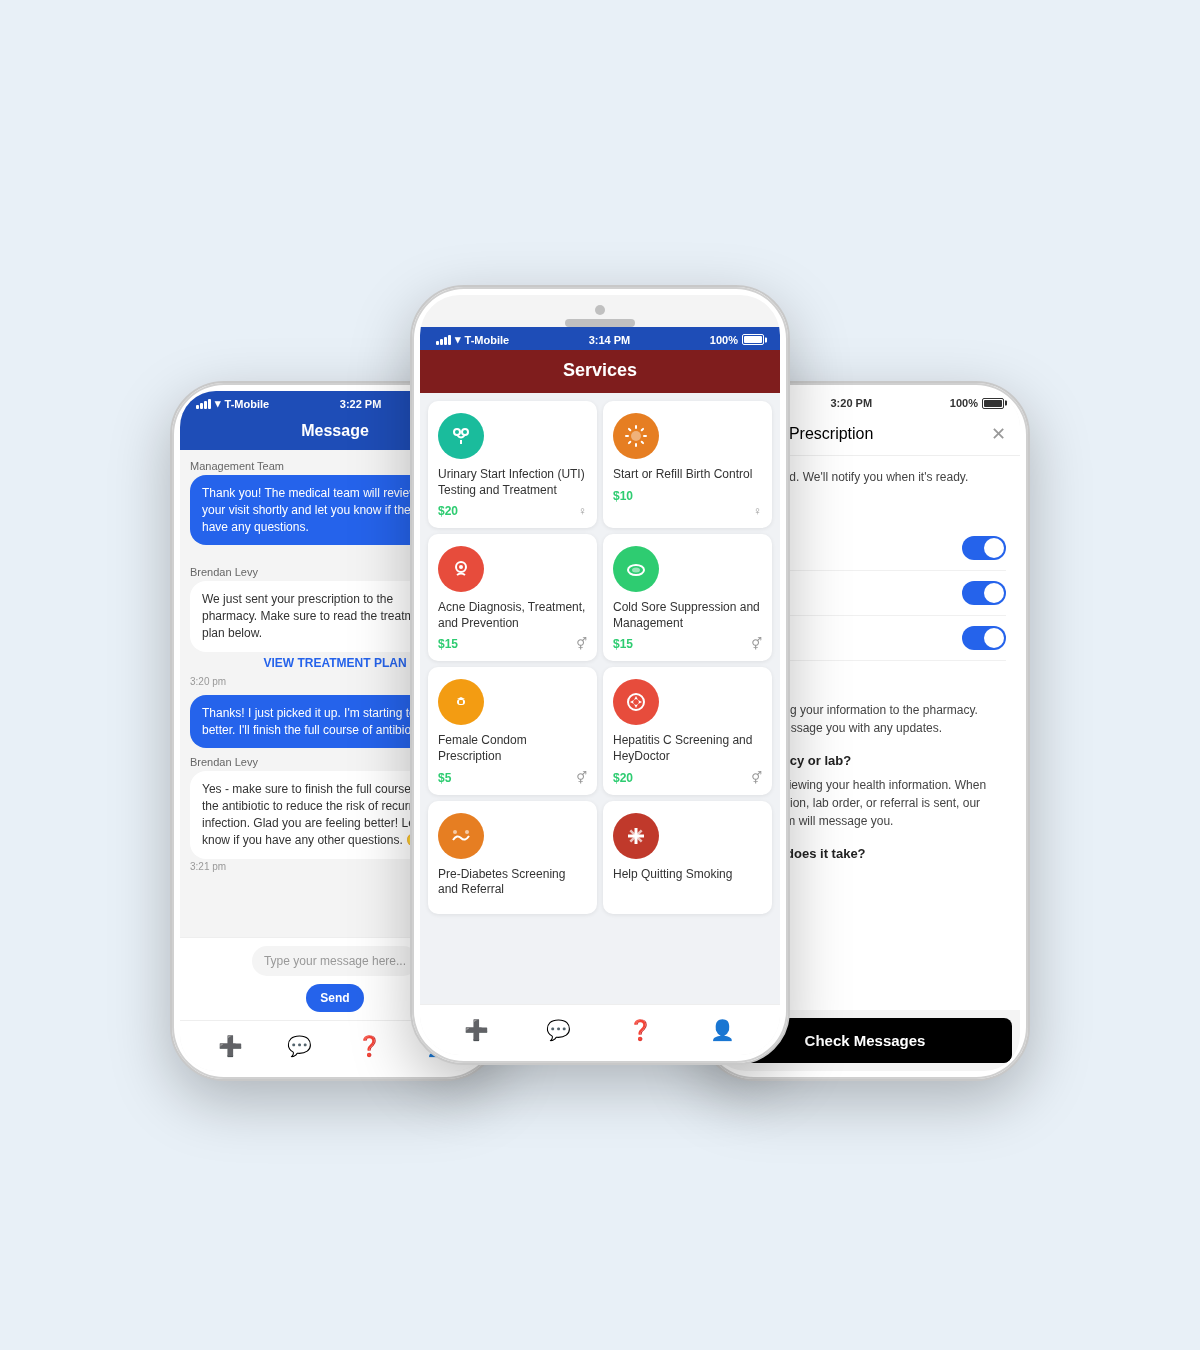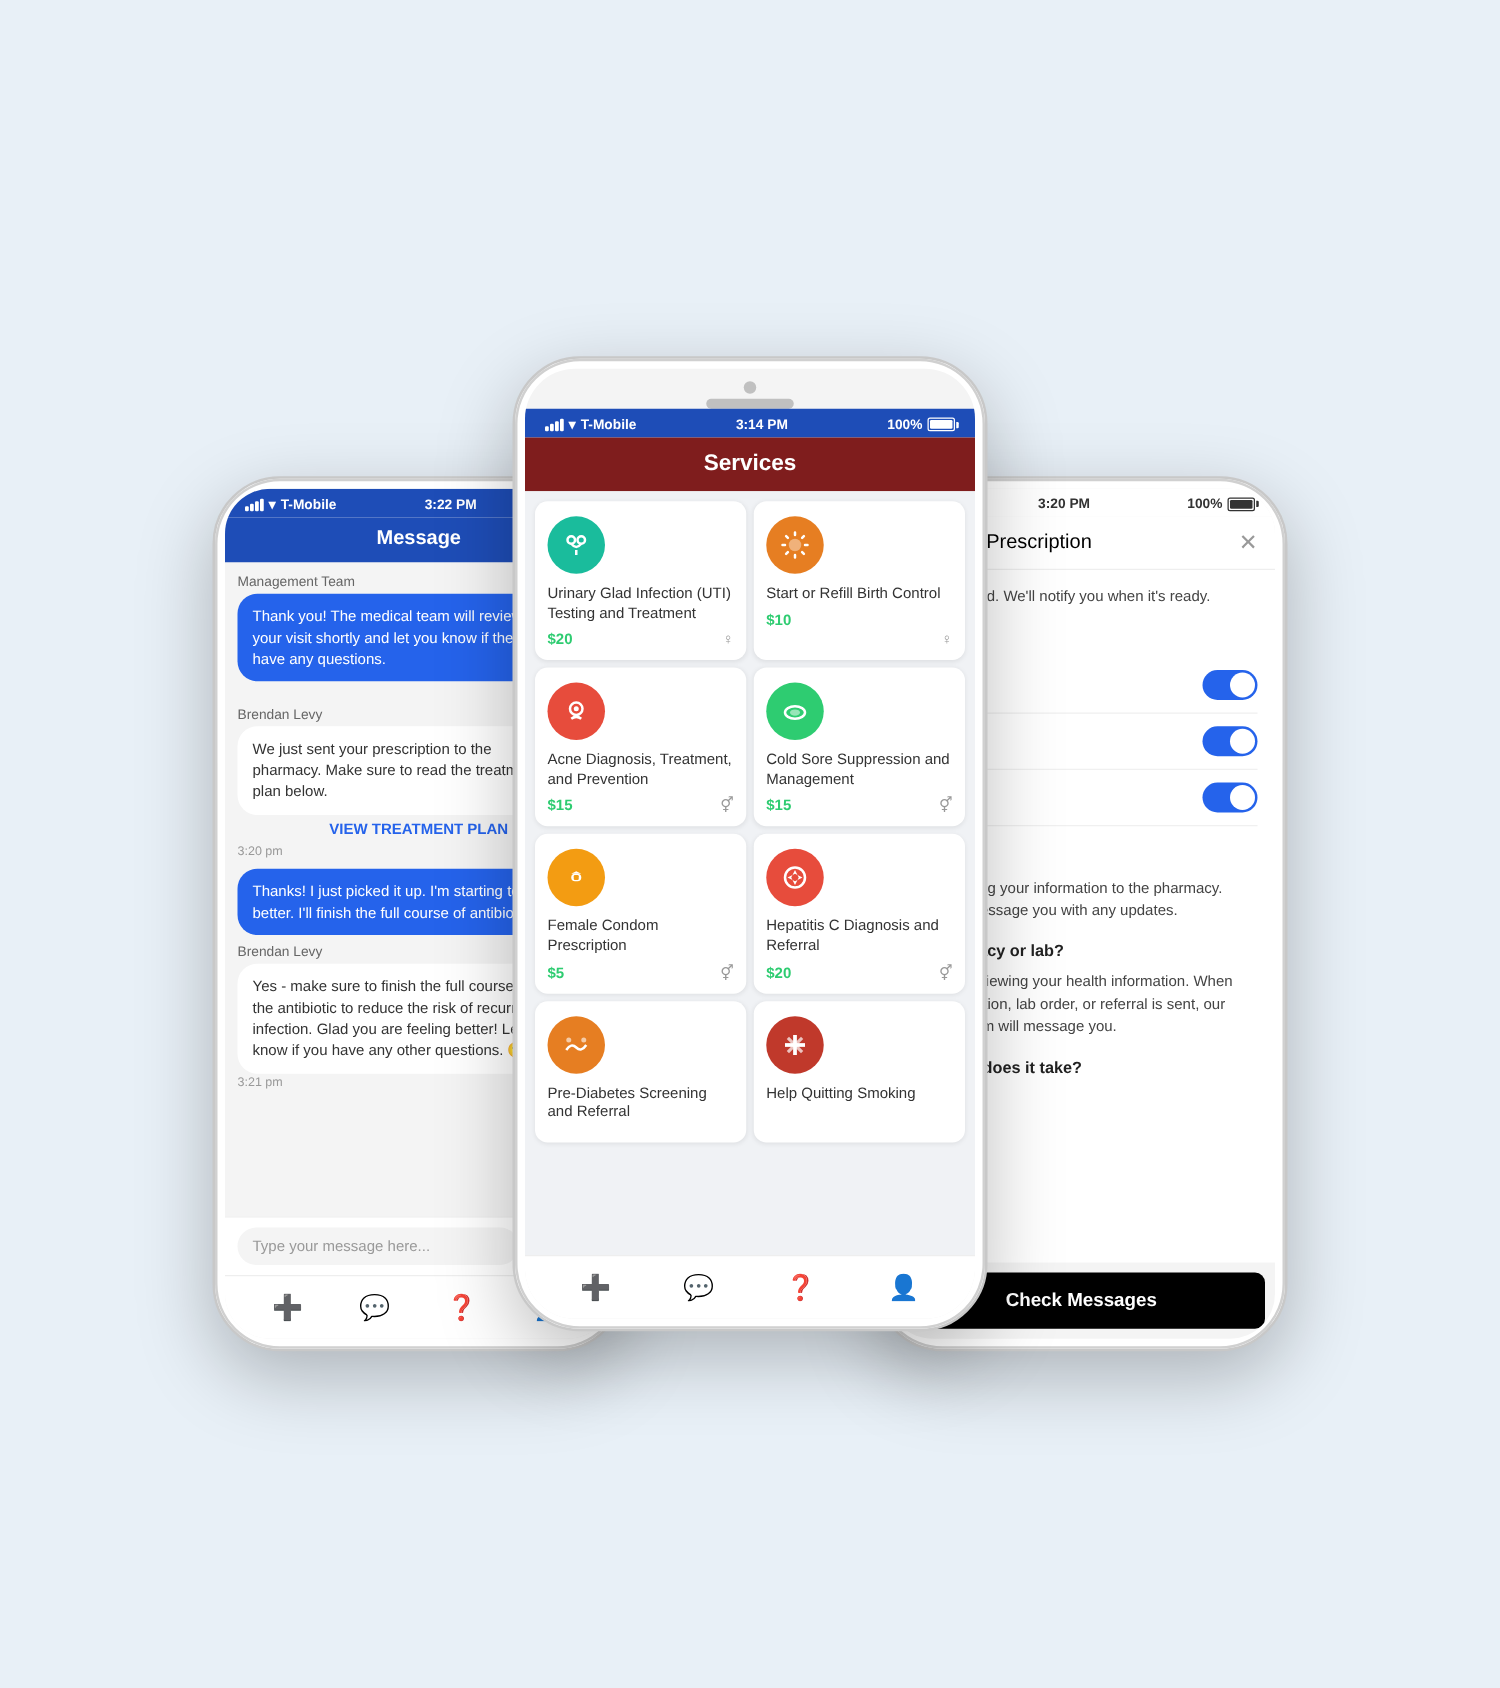--- a/index.html
+++ b/index.html
@@ -251,20 +251,21 @@
       padding: 4px;
     }
 
     .message-input-area {
       display: flex;
       align-items: center;
       padding: 8px 10px;
       border-top: 1px solid #eee;
       background: white;
       gap: 8px;
+      flex-direction: column;
     }
     .message-input {
       flex: 1;
       background: #f4f4f4;
       border: none;
       border-radius: 20px;
       padding: 8px 12px;
       font-size: 12px;
       color: #999;
     }
@@ -486,21 +487,21 @@
         <div class="services-row">
           <div class="service-card">
             <div class="service-icon ic-teal">
               <svg width="24" height="24" viewBox="0 0 24 24" fill="white">
                 <circle cx="8" cy="8" r="3" fill="none" stroke="white" stroke-width="2"></circle>
                 <circle cx="16" cy="8" r="3" fill="none" stroke="white" stroke-width="2"></circle>
                 <path d="M8 11 Q12 16 16 11" fill="none" stroke="white" stroke-width="2"></path>
                 <line x1="12" y1="16" x2="12" y2="20" stroke="white" stroke-width="2"></line>
               </svg>
             </div>
-            <div class="service-name">Urinary Glad Infection (UTI) Testing and Treatment</div>
+            <div class="service-name">Urinary Start Infection (UTI) Testing and Treatment</div>
             <div class="service-price">$20</div>
             <div class="service-gender">♀</div>
           </div>
           <div class="service-card">
             <div class="service-icon ic-orange">
               <svg width="24" height="24" viewBox="0 0 24 24" fill="white">
                 <circle cx="12" cy="12" r="5" fill="white" opacity="0.4"></circle>
                 <path d="M12 2 L12 4 M12 20 L12 22 M2 12 L4 12 M20 12 L22 12 M4.9 4.9 L6.3 6.3 M17.7 17.7 L19.1 19.1 M4.9 19.1 L6.3 17.7 M17.7 6.3 L19.1 4.9" stroke="white" stroke-width="2" stroke-linecap="round"></path>
               </svg>
             </div>
@@ -552,21 +553,21 @@
           <div class="service-card">
             <div class="service-icon ic-red-orange">
               <svg width="24" height="24" viewBox="0 0 24 24" fill="white">
                 <circle cx="12" cy="12" r="8" fill="none" stroke="white" stroke-width="2"></circle>
                 <path d="M12 6 L14 10 L12 9 L10 10 Z" fill="white"></path>
                 <path d="M12 18 L14 14 L12 15 L10 14 Z" fill="white"></path>
                 <path d="M6 12 L10 10 L9 12 L10 14 Z" fill="white"></path>
                 <path d="M18 12 L14 10 L15 12 L14 14 Z" fill="white"></path>
               </svg>
             </div>
-            <div class="service-name">Hepatitis C Diagnosis and Referral</div>
+            <div class="service-name">Hepatitis C Screening and HeyDoctor</div>
             <div class="service-price">$20</div>
             <div class="service-gender">⚥</div>
           </div>
         </div>
 
         <div class="services-row">
           <div class="service-card">
             <div class="service-icon ic-orange2">
               <svg width="24" height="24" viewBox="0 0 24 24" fill="white">
                 <path d="M4 16 Q8 10 12 14 Q16 18 20 12" fill="none" stroke="white" stroke-width="2"></path>

